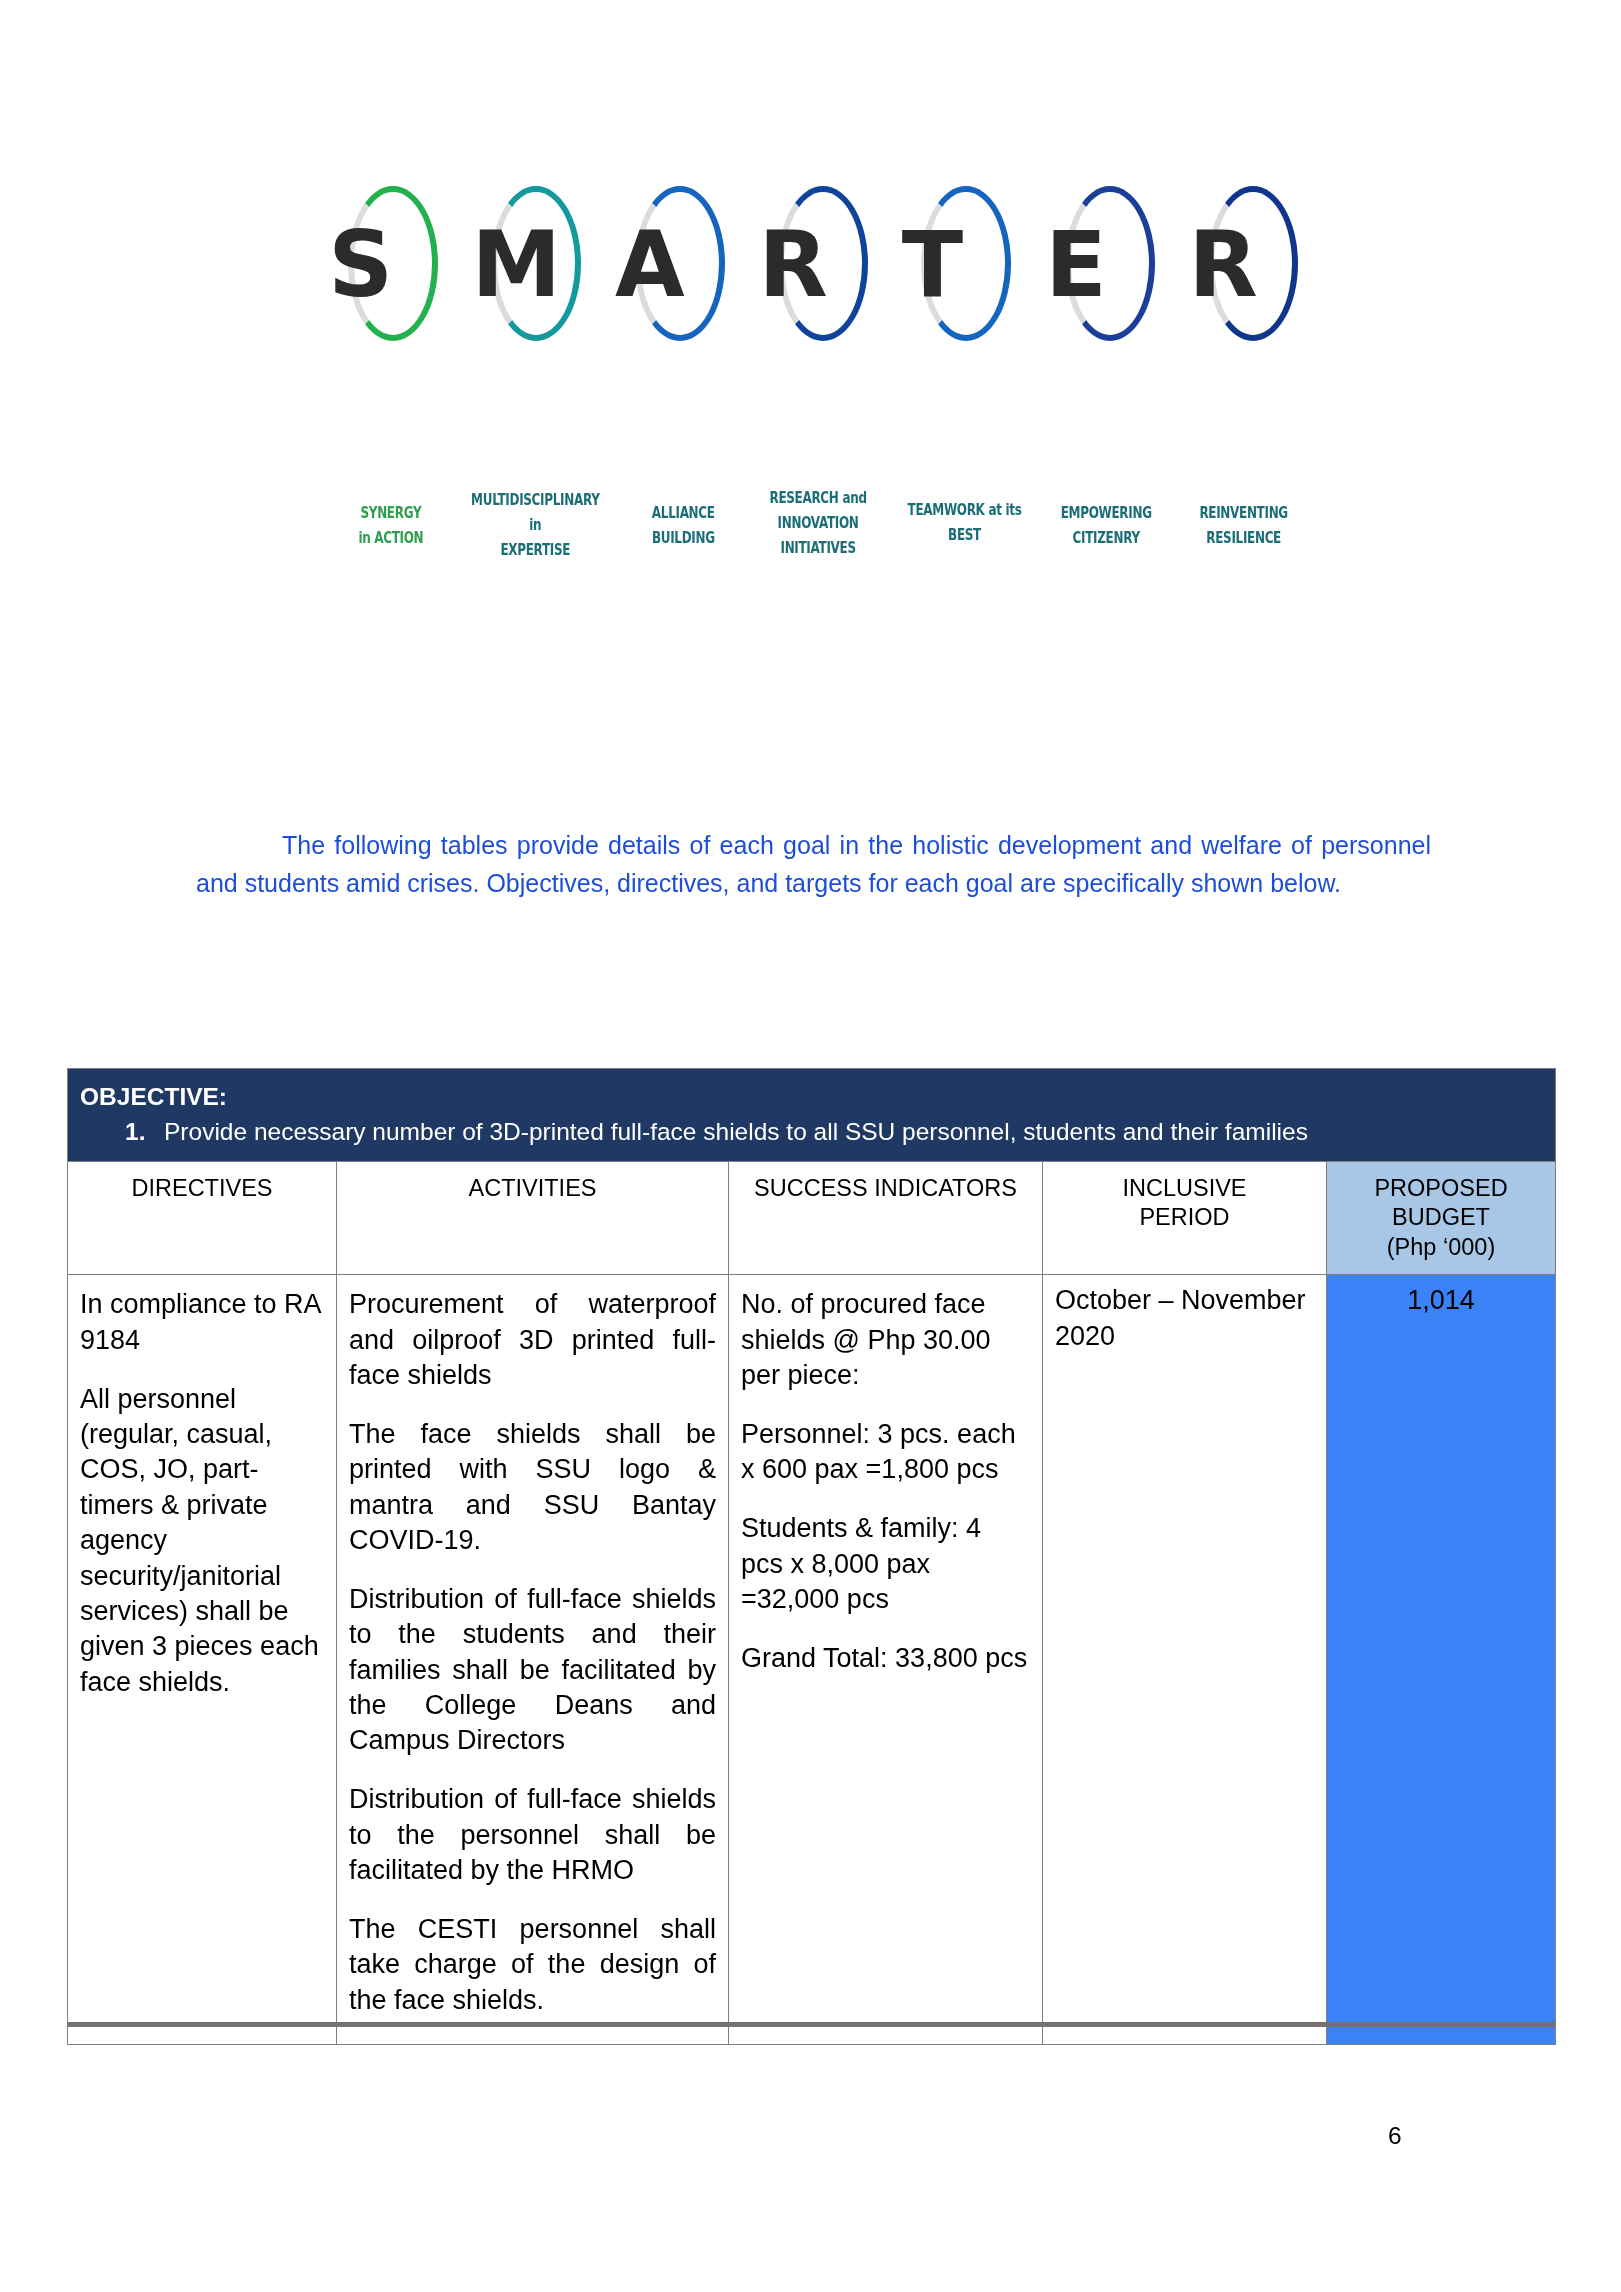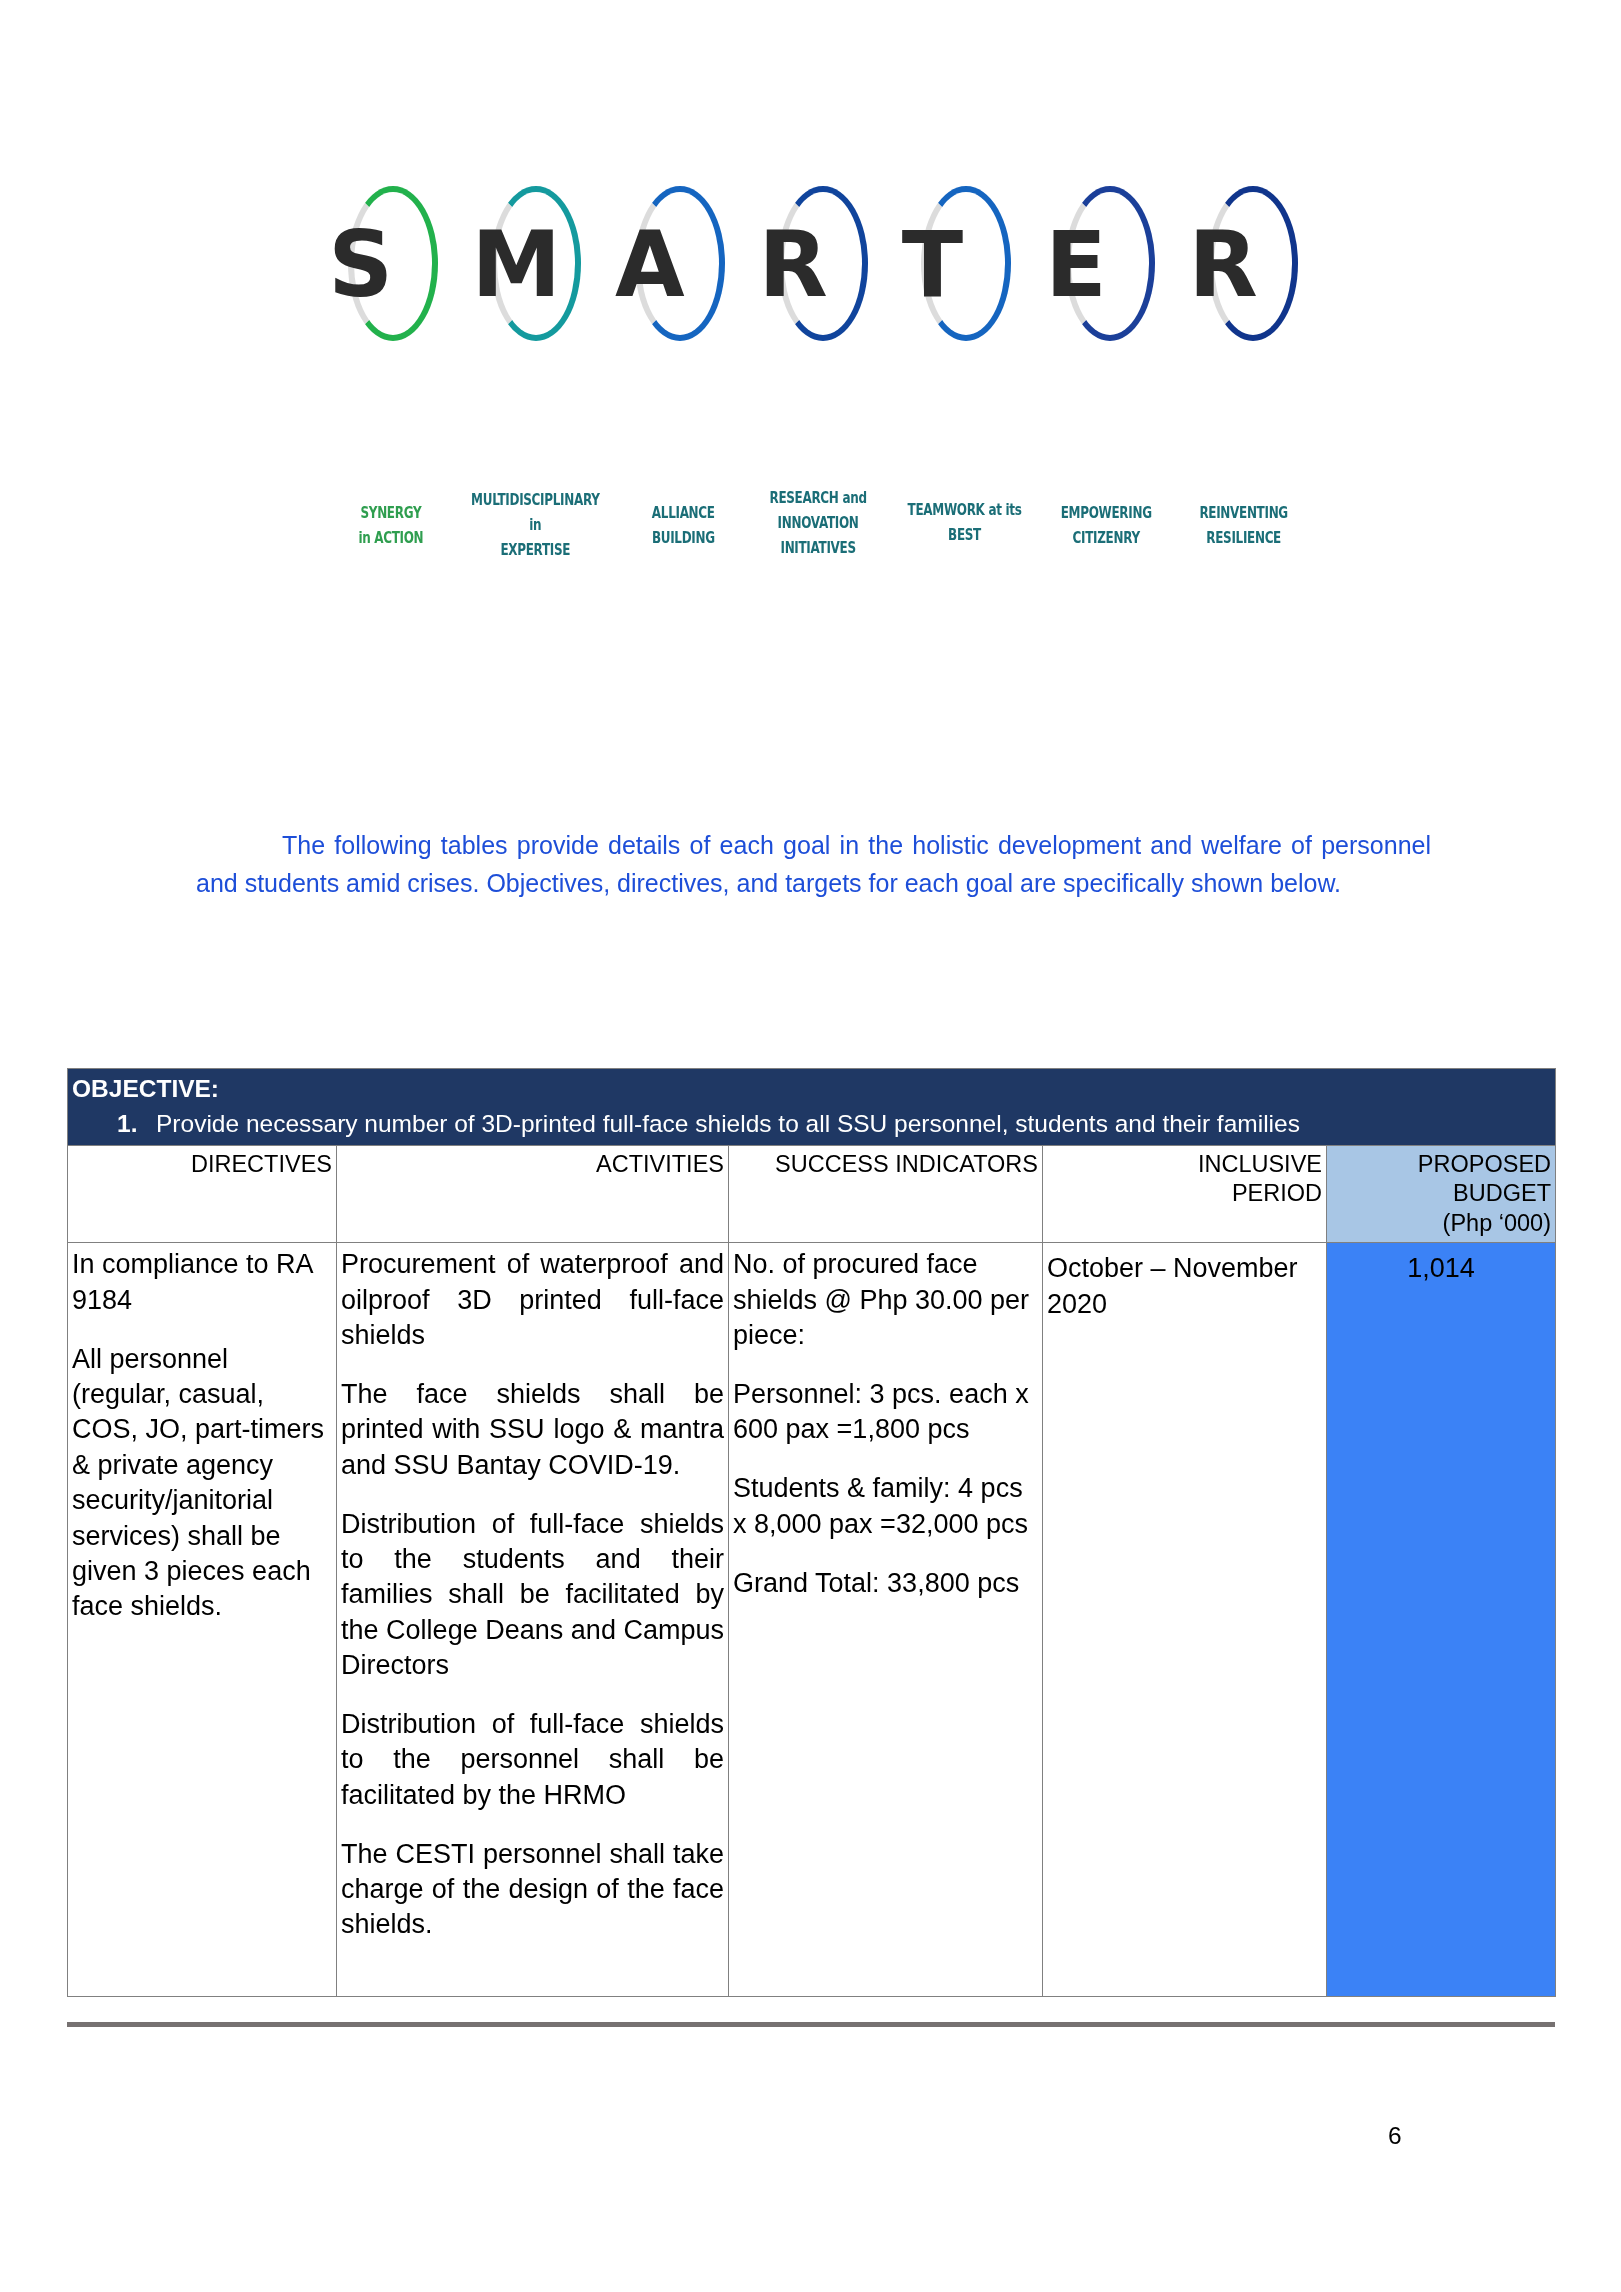--- a/index.html
+++ b/index.html
@@ -137,21 +137,21 @@
     position: absolute;
     left: 67px;
     top: 1068px;
     width: 1488px;
     border-collapse: collapse;
     table-layout: fixed;
   }
   .doc-table td, .doc-table th {
     border: 1px solid #808080;
     vertical-align: top;
-    padding: 4px;
+    padding: 12px;
   }
   .objective-cell {
     background: #1f3864;
     color: #ffffff;
     padding: 8.8px 13.7px 11.8px 13.7px;
     border: 1px solid #1f3864;
   }
   .objective-title {
     font-size: 24.5px;
     font-weight: bold;
@@ -162,21 +162,21 @@
     display: flex;
     font-size: 24.5px;
     line-height: 1.34;
     padding-left: 45px;
     margin-top: 2px;
   }
   .objective-num { width: 39px; flex: 0 0 39px; font-weight: bold; }
   .objective-text { flex: 1; }
 
   .colhead {
-    text-align: right;
+    text-align: center;
     font-size: 23.5px;
     line-height: 1.26;
     font-weight: normal;
     padding: 9.8px 3.9px;
     vertical-align: middle;
     height: 84px;
     box-sizing: border-box;
   }
   .colhead.budget {
     background: #a8c6e5;

